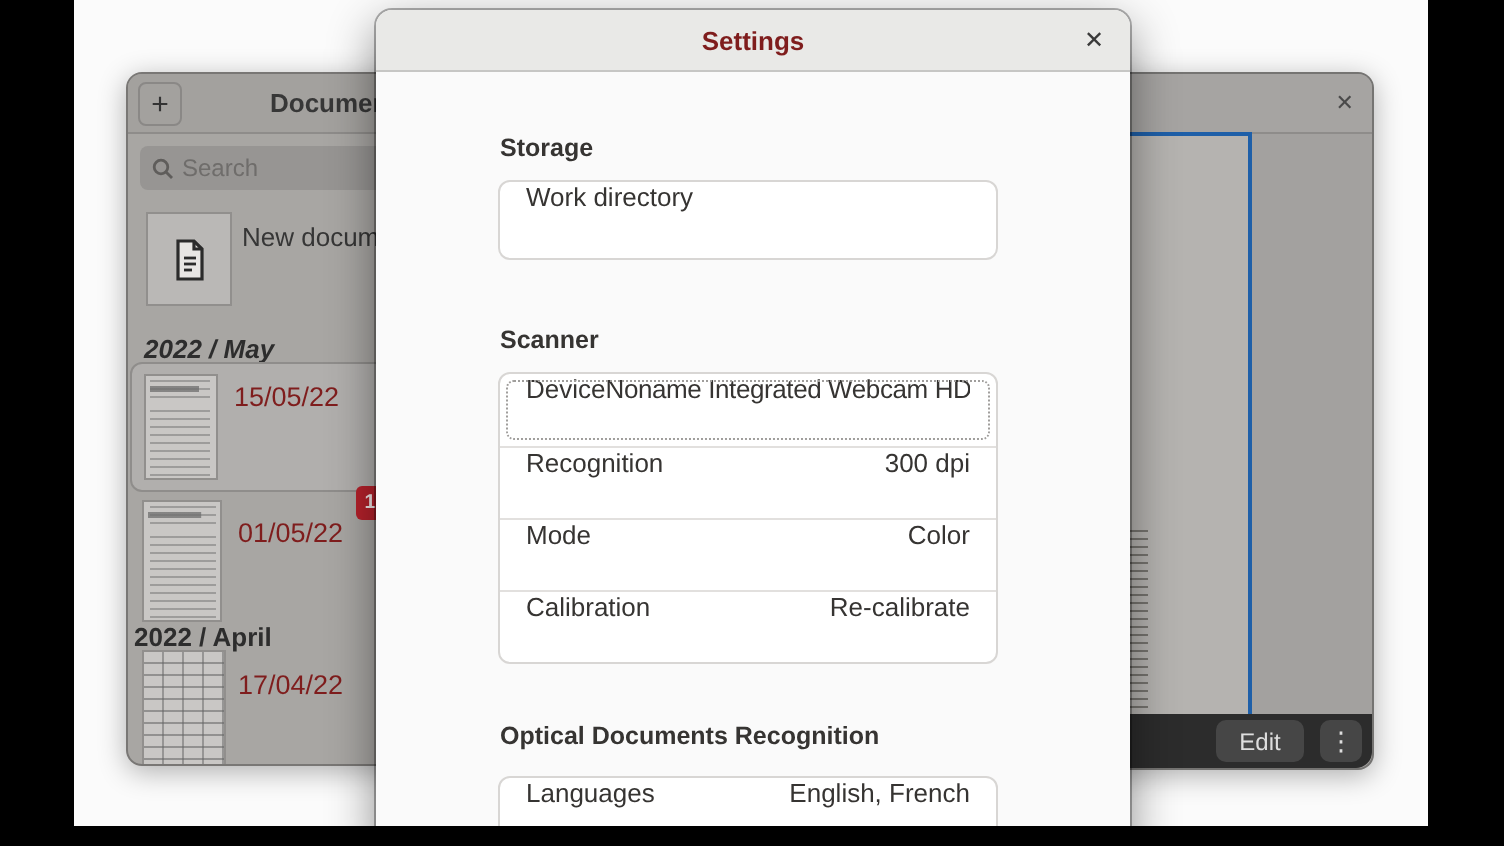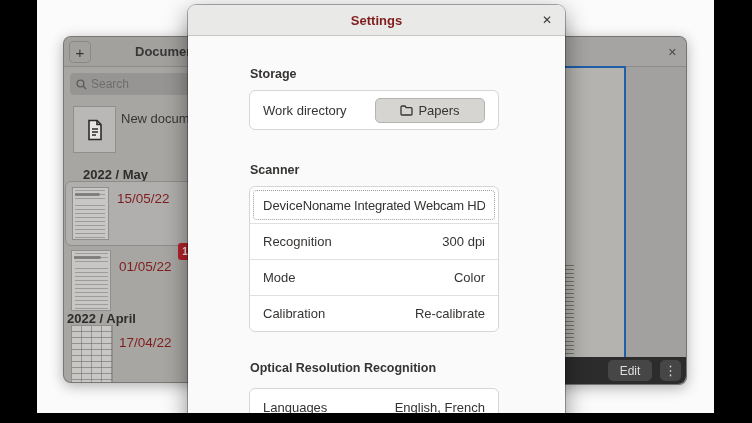--- a/index.html
+++ b/index.html
@@ -16,21 +16,21 @@
   .add-btn{position:absolute;left:5px;top:4px;width:22px;height:22px;background:transparent;border:1px solid #8a8886;border-radius:4px;color:#333;font-size:15px;line-height:19px;text-align:center;padding:0;}
   .docs-title{position:absolute;left:71px;top:0;line-height:30px;font-weight:bold;font-size:13px;color:#373737;white-space:nowrap;}
   .search-entry{position:absolute;left:6px;top:36px;width:185px;height:22px;background:#979593;border-radius:4px;display:flex;align-items:center;padding:0 6px;}
   .search-entry svg{flex:0 0 auto;margin-right:4px;}
   .search-entry input{background:transparent;border:none;outline:none;font-size:12px;color:#504e4c;width:130px;padding:0;}
   .search-entry input::placeholder{color:#6f6d6b;}
   .thumb{position:absolute;background:#c9c7c5;border:1px solid #918f8d;}
   .newdoc-thumb{left:9px;top:69px;width:43px;height:47px;background:#bab8b6;display:flex;align-items:center;justify-content:center;}
   .newdoc-label{position:absolute;left:57px;top:74px;font-size:13px;color:#363636;white-space:nowrap;}
   .sec-h{position:absolute;font-size:13px;font-weight:bold;color:#2d2d2d;white-space:nowrap;}
-  .sec-may{left:19px;top:130px;}
+  .sec-may{left:8px;top:130px;font-style:italic;}
   .sec-apr{left:3px;top:274px;}
   .doc-card{position:absolute;left:1px;top:144px;width:152px;height:65px;background:#b1afad;border:1px solid #8f8d8b;border-radius:6px;}
   .doc-card .thumb{left:6px;top:5px;width:37px;height:53px;}
   .date-label{position:absolute;font-size:13.5px;color:#7f1d1d;white-space:nowrap;}
   .thumb-lines{background-image:
      linear-gradient(to bottom, rgba(110,110,110,.75) 0 3px, transparent 3px 6px),
      repeating-linear-gradient(to bottom, transparent 0 3px, rgba(120,120,120,.55) 3px 4px);
      background-size:70% 10px,86% 100%;background-position:15% 5px,50% 14px;background-repeat:no-repeat,repeat-y;}
   .thumb-grid{background-image:
      repeating-linear-gradient(to right, transparent 0 9px, rgba(100,100,100,.5) 9px 10px),
@@ -49,21 +49,21 @@
 
   
   .dialog{position:absolute;left:151px;top:5px;width:377px;height:420px;background:#fafafa;border-radius:8px 8px 0 0;box-shadow:0 0 0 1px rgba(0,0,0,.3),0 8px 24px rgba(0,0,0,.45);}
   .dlg-header{position:absolute;left:0;top:0;width:100%;height:31px;background:#e9e9e7;border-bottom:1px solid #c6c6c4;border-radius:8px 8px 0 0;}
   .dlg-title{position:absolute;left:0;width:100%;text-align:center;line-height:31px;font-weight:bold;font-size:13px;color:#7f1d1d;}
   .dlg-close{position:absolute;right:13px;top:0;height:31px;line-height:31px;font-size:12px;color:#3a3a3a;background:none;border:none;padding:0;}
   .sec-title{position:absolute;left:62px;font-size:12.5px;font-weight:bold;color:#363432;white-space:nowrap;}
   .s1{top:62px;} .s2{top:158px;} .s3{top:356px;}
   .card{position:absolute;left:61px;width:250px;background:#fff;border:1px solid #d8d6d4;border-radius:6px;}
   .c1{top:85px;height:40px;} .c2{top:181px;} .c3{top:383px;height:45px;}
-  .row{position:relative;display:flex;align-items:center;justify-content:space-between;padding:0 13px;height:36px;}
+  .row{position:relative;display:flex;align-items:flex-start;justify-content:space-between;padding:0 13px;height:36px;}
   .c1 .row{height:38px;} .c2 .row + .row{border-top:1px solid #e2e0de;}
   .row .lbl{font-size:13px;color:#363432;white-space:nowrap;}
   .row .val{font-size:13px;color:#363432;white-space:nowrap;}
   .val-long{font-size:11.3px;max-width:186px;overflow:hidden;letter-spacing:-0.2px;}
   .focus-ring{position:absolute;left:3px;right:3px;top:3px;bottom:3px;border:1px dotted #a09e9c;border-radius:4px;pointer-events:none;}
   .papers-btn{display:flex;align-items:center;justify-content:center;gap:5px;width:110px;height:25px;background:#d7d5d2;border:1px solid #b6b4b1;border-radius:5px;font-size:13px;color:#363432;padding:0;}
 </style>
 </head>
 <body>
 
@@ -126,26 +126,20 @@
     <div class="dialog">
       <div class="dlg-header">
         <div class="dlg-title">Settings</div>
         <button class="dlg-close">✕</button>
       </div>
 
       <div class="sec-title s1">Storage</div>
       <div class="card c1">
         <div class="row">
           <span class="lbl">Work directory</span>
-          <button class="papers-btn">
-            <svg width="13" height="11" viewBox="0 0 13 11">
-                <path d="M1 2.2 C1 1.5 1.4 1 2 1 H5 L6.2 2.6 H11 C11.6 2.6 12 3 12 3.7 V9 C12 9.6 11.6 10 11 10 H2 C1.4 10 1 9.6 1 9 Z" fill="none" stroke="#363432" stroke-width="1.3"></path>
-              </svg>
-            <span>Papers</span>
-          </button>
         </div>
       </div>
 
       <div class="sec-title s2">Scanner</div>
       <div class="card c2">
         <div class="row">
           <div class="focus-ring"></div>
           <span class="lbl">Device</span>
           <span class="val val-long">Noname Integrated Webcam HD: Integrate</span>
         </div>
@@ -156,21 +150,21 @@
         <div class="row">
           <span class="lbl">Mode</span>
           <span class="val">Color</span>
         </div>
         <div class="row">
           <span class="lbl">Calibration</span>
           <span class="val">Re-calibrate</span>
         </div>
       </div>
 
-      <div class="sec-title s3">Optical Resolution Recognition</div>
+      <div class="sec-title s3">Optical Documents Recognition</div>
       <div class="card c3">
         <div class="row">
           <span class="lbl">Languages</span>
           <span class="val">English, French</span>
         </div>
       </div>
     </div>
 
   </div>
 </div>

